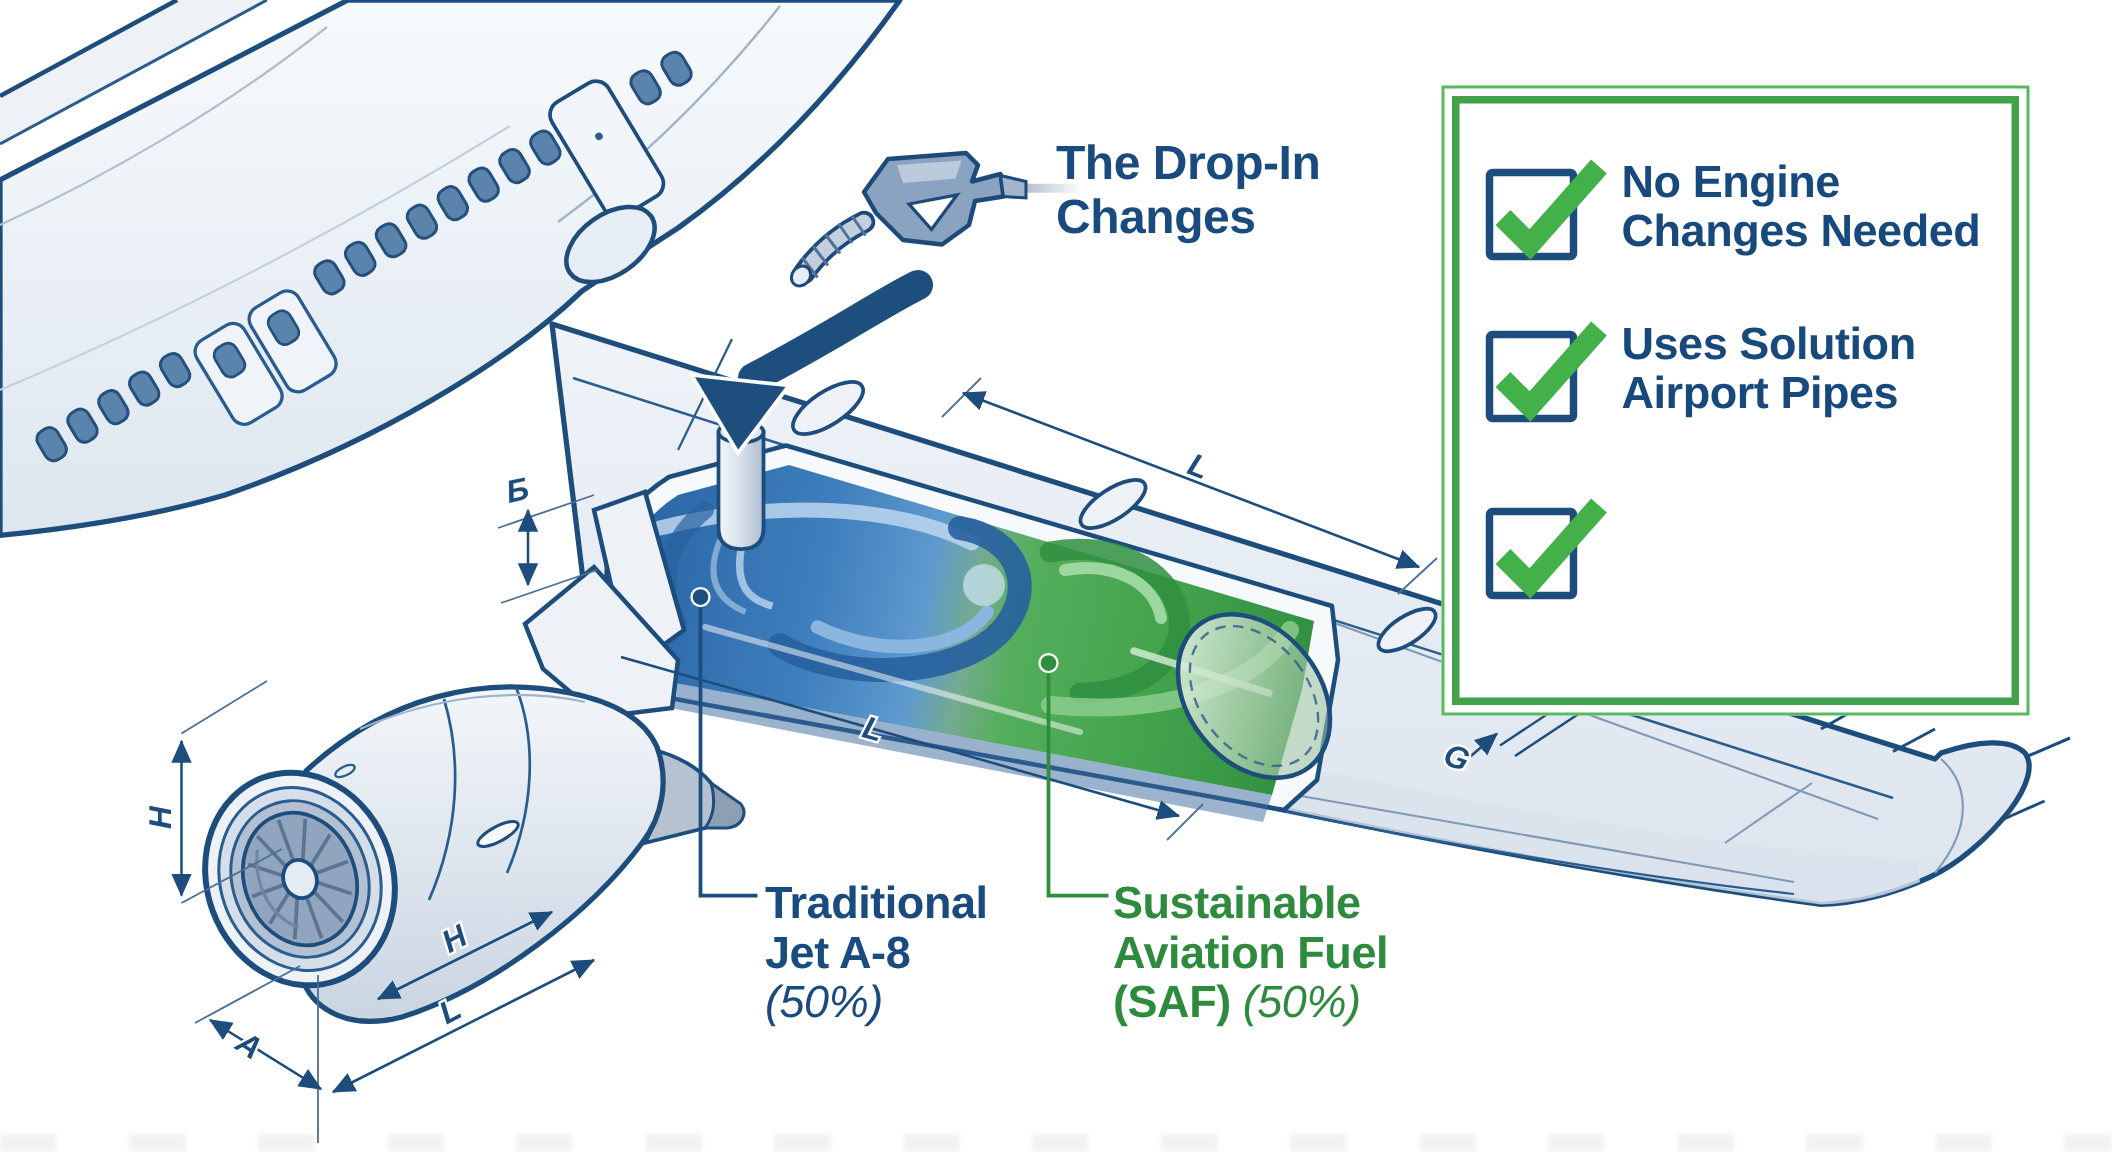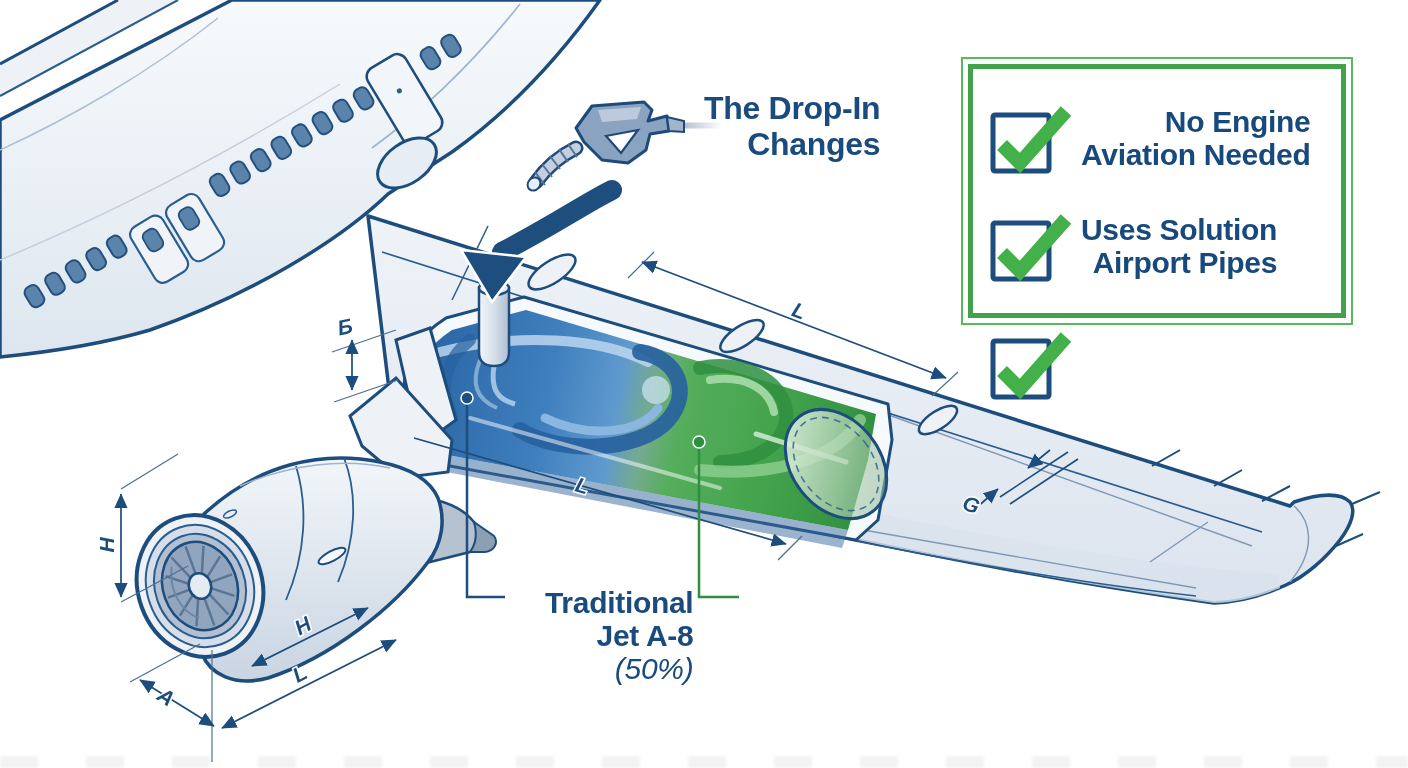--- a/index.html
+++ b/index.html
@@ -1,40 +1,40 @@
 <!DOCTYPE html>
 <html><head>
 <meta charset="utf-8">
 <style>
   html,body{margin:0;padding:0;background:#ffffff;}
   #stage{
     position:relative;width:1408px;height:768px;overflow:hidden;background:#ffffff;
     font-family:"Liberation Sans",sans-serif;
   }
   #stage svg{position:absolute;left:0;top:0;}
-  .abs{position:absolute;text-align:right;}
+  .abs{position:absolute;}
   
   .title{
     left:704px;top:90px;color:#1a4b7e;font-size:32px;font-weight:bold;
     line-height:36px;letter-spacing:-0.3px;
   }
   
   .check-box-outer{
-    left:961px;top:57px;width:392px;height:268px;background:#ffffff;
+    left:961px;top:57px;width:392px;height:420px;background:#ffffff;
     border:2px solid #58b95f;box-sizing:border-box;
   }
   .check-box-inner{position:absolute;inset:5px;border:5px solid #43a04b;background:#ffffff;}
   .check-row{position:absolute;left:26px;height:84px;right:14px;}
   .check-row .ck-icon{position:absolute;left:0;top:0;width:84px;height:78px;}
   .check-row .ck-text{
     position:absolute;left:92px;top:6px;color:#17497c;font-size:30px;font-weight:bold;line-height:33px;
     letter-spacing:-0.3px;white-space:nowrap;
   }
   
-  .fuel-label{font-size:30px;font-weight:bold;line-height:33px;letter-spacing:-0.3px;margin-left:35px;}
+  .fuel-label{font-size:30px;font-weight:bold;line-height:33px;letter-spacing:-0.3px;}
   .fuel-label .pct{font-weight:400;font-style:italic;}
   .lbl-trad{left:510px;top:586px;color:#1a4b7e;}
   .lbl-saf{left:742px;top:586px;color:#2e8b3d;}
   .lbl-saf .pct{margin-left:8px;}
   
   .bottom-strip{
     left:0;right:0;bottom:0;height:12px;opacity:.45;filter:blur(1.5px);
     background:repeating-linear-gradient(90deg,rgba(150,150,150,.25) 0 38px,rgba(255,255,255,0) 38px 86px);
   }
   text.dim{
@@ -304,21 +304,21 @@
 <div class="abs check-box-outer">
   <div class="check-box-inner"></div>
 
   <div class="check-row" style="top:40px">
     <svg class="ck-icon" viewBox="0 0 84 78">
       <rect x="4" y="16" width="56" height="56" rx="2" fill="#ffffff" stroke="#1d4d7c" stroke-width="5"></rect>
       <polyline points="13,46 31,64 77,12" fill="none" stroke="#43b04a" stroke-width="14"></polyline>
     </svg>
     <div class="ck-text">
       <div>No Engine</div>
-      <div>Aviation Needed</div>
+      <div>Changes Needed</div>
     </div>
   </div>
 
   <div class="check-row" style="top:148px">
     <svg class="ck-icon" viewBox="0 0 84 78">
       <rect x="4" y="16" width="56" height="56" rx="2" fill="#ffffff" stroke="#1d4d7c" stroke-width="5"></rect>
       <polyline points="13,46 31,64 77,12" fill="none" stroke="#43b04a" stroke-width="14"></polyline>
     </svg>
     <div class="ck-text">
       <div>Uses Solution</div>
@@ -333,16 +333,23 @@
     </svg>
   </div>
 </div>
 
 <div class="abs fuel-label lbl-trad">
   <div>Traditional</div>
   <div>Jet A-8</div>
   <div class="pct">(50%)</div>
 </div>
 
+<div class="abs fuel-label lbl-saf">
+  <div>Sustainable</div>
+  <div>Aviation Fuel</div>
+  <div>
+    <span>(SAF)</span><span class="pct">(50%)</span>
+  </div>
+</div>
 
 <div class="abs bottom-strip"></div>
 
 </div>
 
 </body></html>

